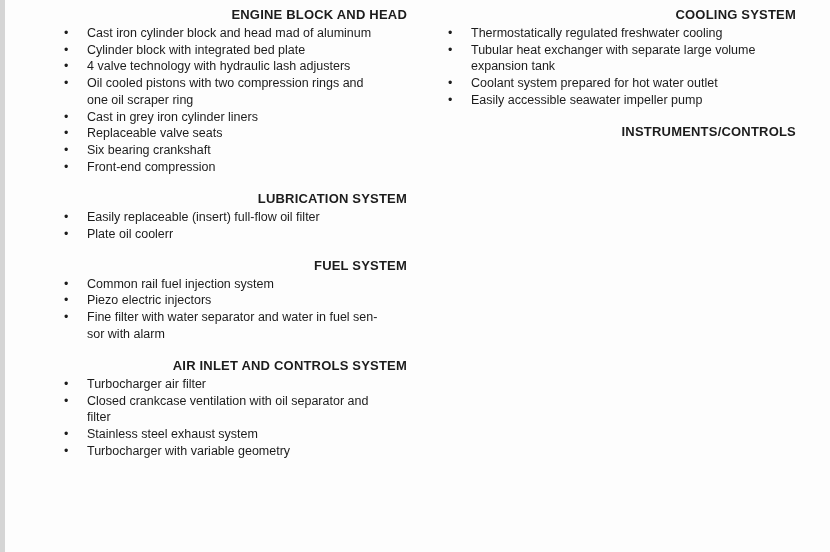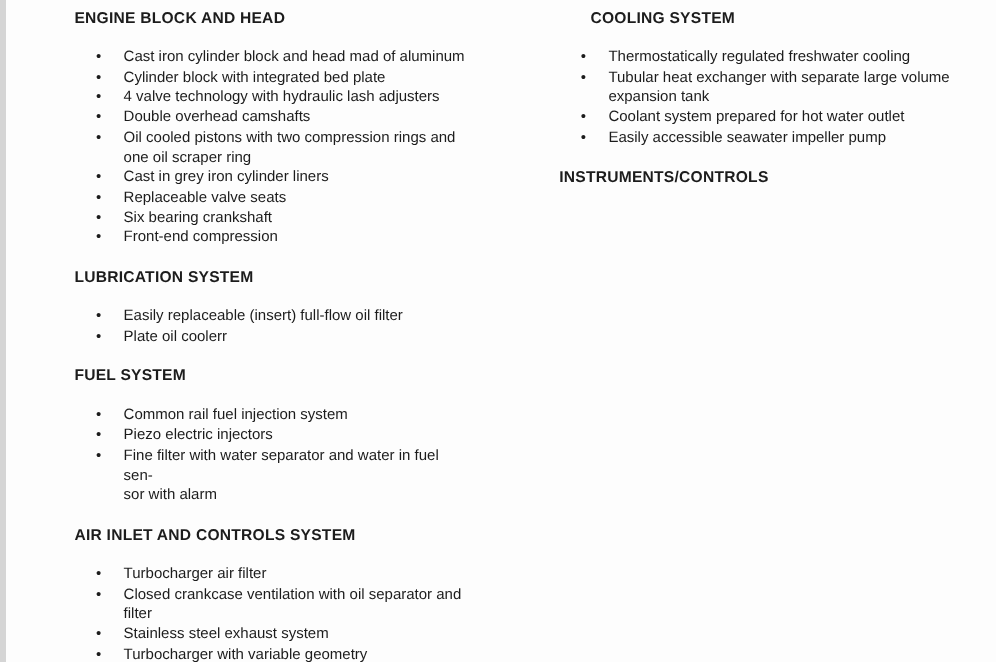--- a/index.html
+++ b/index.html
@@ -10,35 +10,36 @@
     overflow: hidden;
     font-family: "Liberation Sans", "DejaVu Sans", sans-serif;
   }
   .edge-strip {
     position: absolute;
     left: 0; top: 0;
     width: 5px; height: 100%;
   }
   .col { position: absolute; top: 6px; }
   .col-left  { left: 62px;  width: 345px; }
-  .col-right { left: 466px; width: 350px; }
+  .col-right { left: 446px; width: 350px; }
 
   .spec-section .section-heading {
     font-size: 13px;
     font-weight: bold;
     line-height: 17px;
     letter-spacing: 0.2px;
     margin: 14.5px 0 2px 0;
+    text-align: right;
   }
   .spec-section:first-child .section-heading { margin-top: 0; }
   .section-heading.indented { padding-left: 26px; }
 
   .section-list {
     list-style: none;
-    margin: 16px;
+    margin: 0;
     padding: 0;
   }
   .list-item {
     position: relative;
     padding-left: 25px;
     font-size: 12.5px;
     line-height: 16.7px;
     white-space: pre-line;
   }
   .list-item::before {
@@ -53,21 +54,20 @@
 
 <div class="page" style="background: rgb(253, 253, 253); color: rgb(28, 28, 28);">
   <div class="edge-strip" style="background: rgb(213, 213, 213);"></div>
   <div class="col col-left">
       <section class="spec-section">
         <h3 class="section-heading">ENGINE BLOCK AND HEAD</h3>
         <ul class="section-list">
           <li class="list-item">Cast iron cylinder block and head mad of aluminum</li>
           <li class="list-item">Cylinder block with integrated bed plate</li>
           <li class="list-item">4 valve technology with hydraulic lash adjusters</li>
-          <li class="list-item">Double overhead camshafts</li>
           <li class="list-item">Oil cooled pistons with two compression rings and
 one oil scraper ring</li>
           <li class="list-item">Cast in grey iron cylinder liners</li>
           <li class="list-item">Replaceable valve seats</li>
           <li class="list-item">Six bearing crankshaft</li>
           <li class="list-item">Front-end compression</li>
         </ul>
       </section>
       <section class="spec-section">
         <h3 class="section-heading">LUBRICATION SYSTEM</h3>

